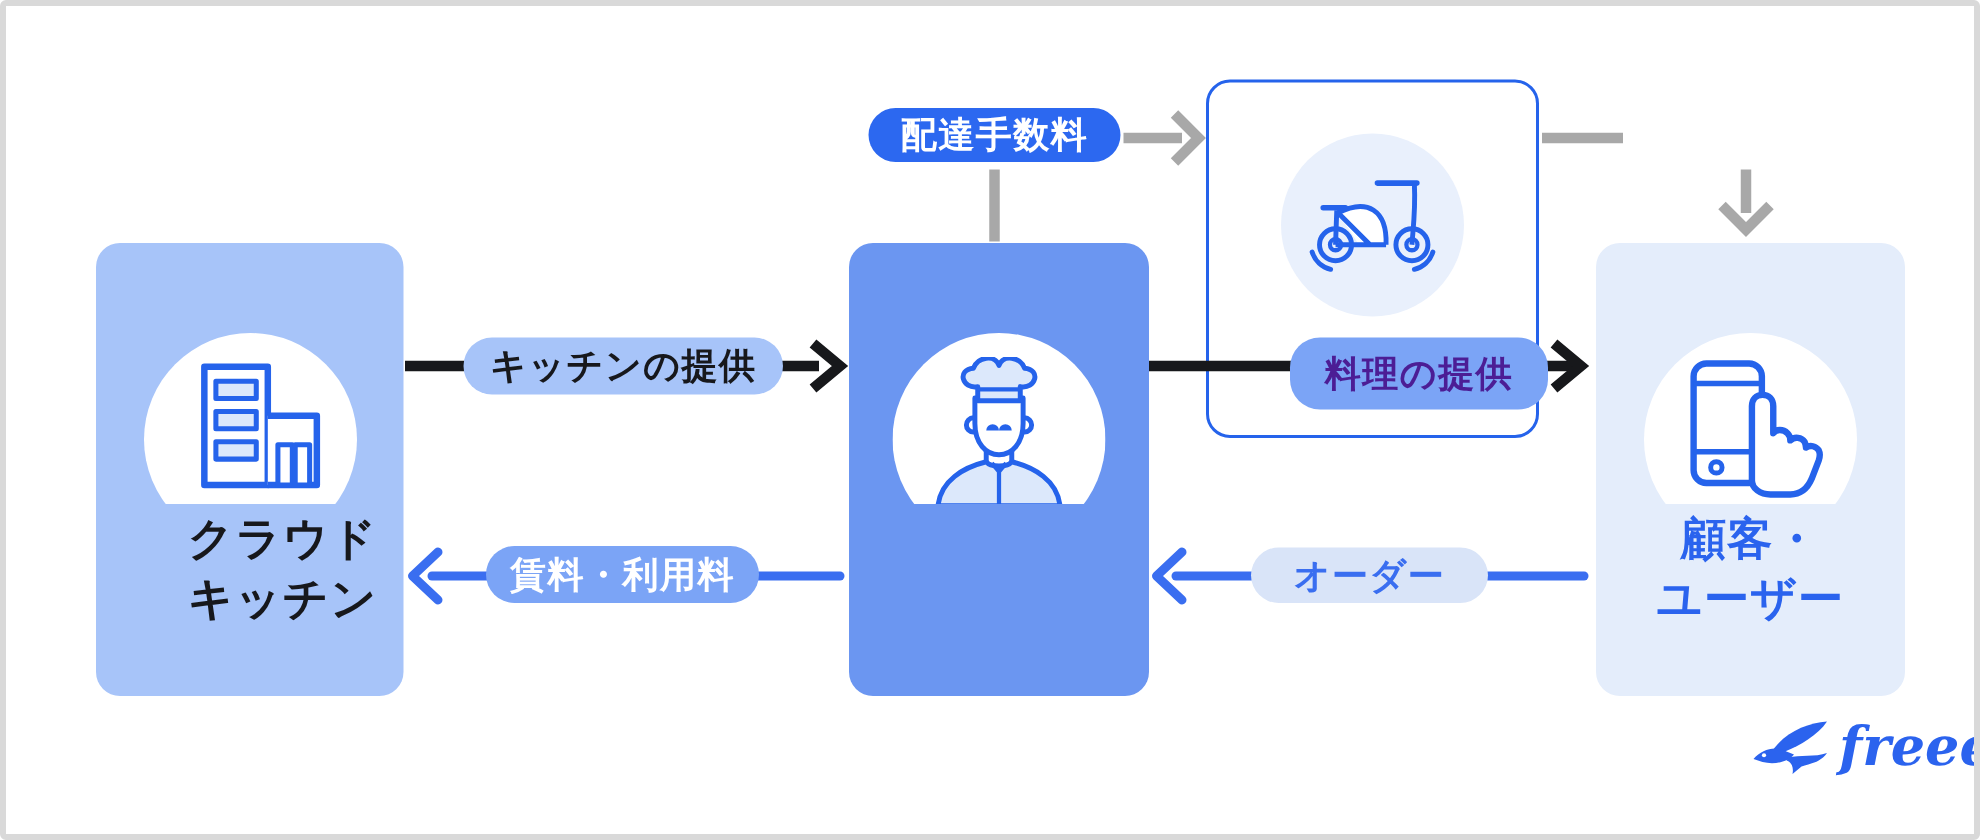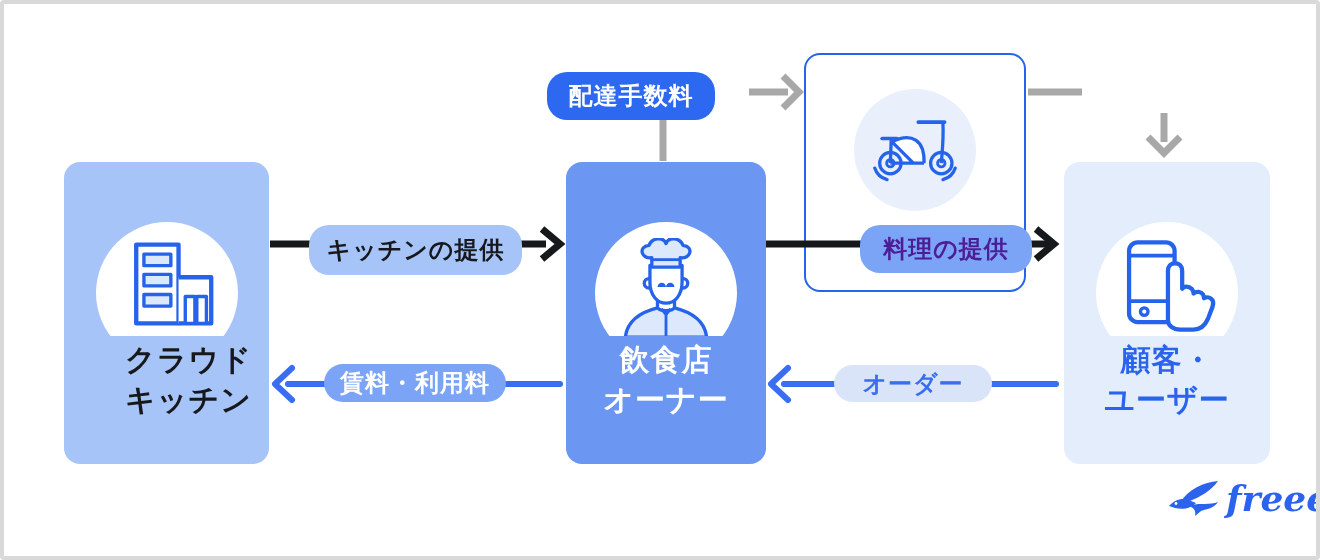--- a/index.html
+++ b/index.html
@@ -34,23 +34,23 @@
   .node-kitchen .node-label{color:var(--text-dark);margin-left:44px;}
   .node-owner .node-label{color:#ffffff;}
   .node-customer .node-label{color:var(--text-blue);}
   .node-bike{position:absolute;left:800px;top:49px;width:222px;height:239px;background:#ffffff;
     border:2.5px solid var(--stroke-blue);border-radius:16px;box-sizing:border-box;z-index:1;}
   .bike-circle{width:122px;height:122px;border-radius:50%;background:#e9f0fc;margin:34px auto 0;
     display:flex;align-items:center;justify-content:center;}
   .connectors{position:absolute;left:0;top:0;width:1320px;height:560px;z-index:2;pointer-events:none;}
   .pill{position:absolute;display:flex;align-items:center;justify-content:center;
     font-weight:bold;font-size:24px;letter-spacing:1px;border-radius:20px;z-index:3;white-space:nowrap;}
-  .pill-fee{left:543px;top:68px;width:168px;height:48px;background:var(--dark-pill);color:#ffffff;}
+  .pill-fee{left:575px;top:68px;width:168px;height:36px;background:var(--dark-pill);color:#ffffff;}
   .pill-delivery{left:1080px;top:71px;width:160px;height:38px;background:var(--dark-pill);color:#ffffff;}
-  .pill-kitchen{left:305px;top:221px;width:213px;height:50px;background:var(--light-blue);color:var(--text-dark);}
+  .pill-kitchen{left:305px;top:221px;width:213px;height:38px;background:var(--light-blue);color:var(--text-dark);}
   .pill-food{left:856px;top:221px;width:172px;height:48px;background:var(--mid-pill);color:#4c1d95;}
   .pill-rent{left:320px;top:360px;width:182px;height:38px;background:var(--mid-pill);color:#ffffff;}
   .pill-order{left:830px;top:361px;width:158px;height:37px;background:var(--pale-pill);color:var(--arrow-blue);}
   .logo{position:absolute;left:1164px;top:476px;display:flex;align-items:center;gap:4px;z-index:3;}
   .logo-text{font-family:"DejaVu Serif","Liberation Serif",serif;font-style:italic;font-weight:bold;
     font-size:36px;color:var(--logo-blue);line-height:1;padding-bottom:6px;}
 </style>
 </head>
 <body>
 
@@ -87,22 +87,20 @@
         <path d="M55,80 V104 M50,74 L55,80 L60,74" fill="none" stroke="#2563eb" stroke-width="3" stroke-linejoin="round"></path>
         <path d="M46,62 V73 M64,62 V73" fill="none" stroke="#2563eb" stroke-width="3.5"></path>
         <circle cx="37" cy="47" r="5" fill="#ffffff" stroke="#2563eb" stroke-width="3.5"></circle>
         <circle cx="73" cy="47" r="5" fill="#ffffff" stroke="#2563eb" stroke-width="3.5"></circle>
         <path d="M38,28 H72 V46 C72,60 64,68 55,68 C46,68 38,60 38,46 Z" fill="#ffffff" stroke="#2563eb" stroke-width="3.5" stroke-linejoin="round"></path>
         <path d="M40,30 V20 C29,22 25,8 37,7 C40,-1 52,-3 55,5 C58,-3 70,-1 73,7 C85,8 81,22 70,20 V30 Z" fill="#dce8fb" stroke="#2563eb" stroke-width="3.5" stroke-linejoin="round"></path>
         <path d="M40,22 H70" fill="none" stroke="#2563eb" stroke-width="3"></path>
         <path d="M46,51 a4.5,4.5 0 0 1 9,0 Z M55,51 a4.5,4.5 0 0 1 9,0 Z" fill="#2563eb"></path>
       </svg>
     </div>
-    <div class="node-label">飲食店
-オーナー</div>
   </div>
 
   <div class="node node-customer">
     <div class="avatar">
       <div class="avatar-circle"></div>
       <svg width="110" height="96" viewBox="0 0 116 100">
         <rect x="18" y="4" width="48" height="84" rx="9" fill="#ffffff" stroke="#2563eb" stroke-width="4.5"></rect>
         <path d="M18,18 H66 M18,66 H66" fill="none" stroke="#2563eb" stroke-width="4"></path>
         <circle cx="34" cy="77" r="4" fill="#ffffff" stroke="#2563eb" stroke-width="3.5"></circle>
         <path d="M59,86 L59,34 C59,29 62,26 66.5,26 C71,26 74,29 74,34 L74,53

